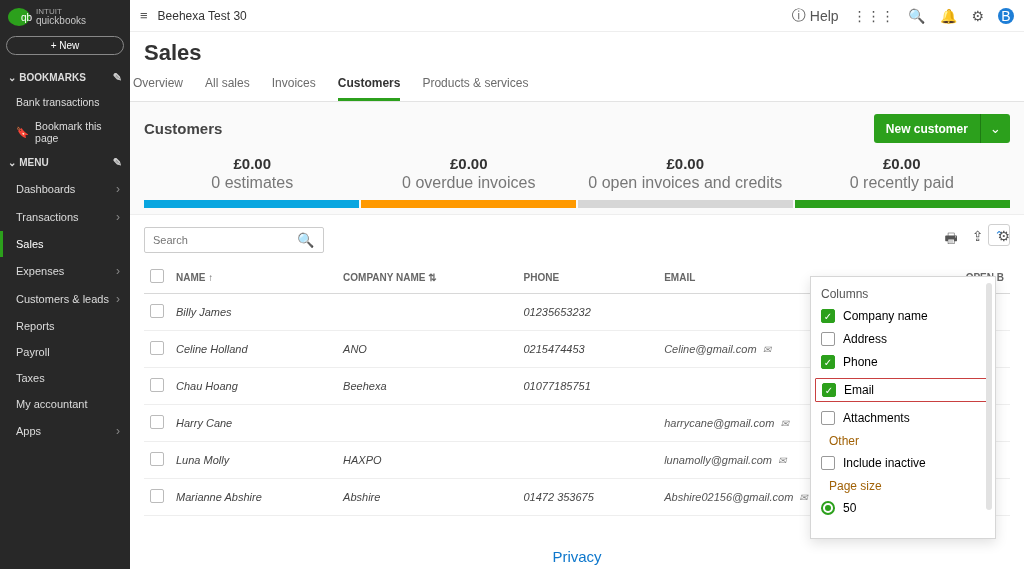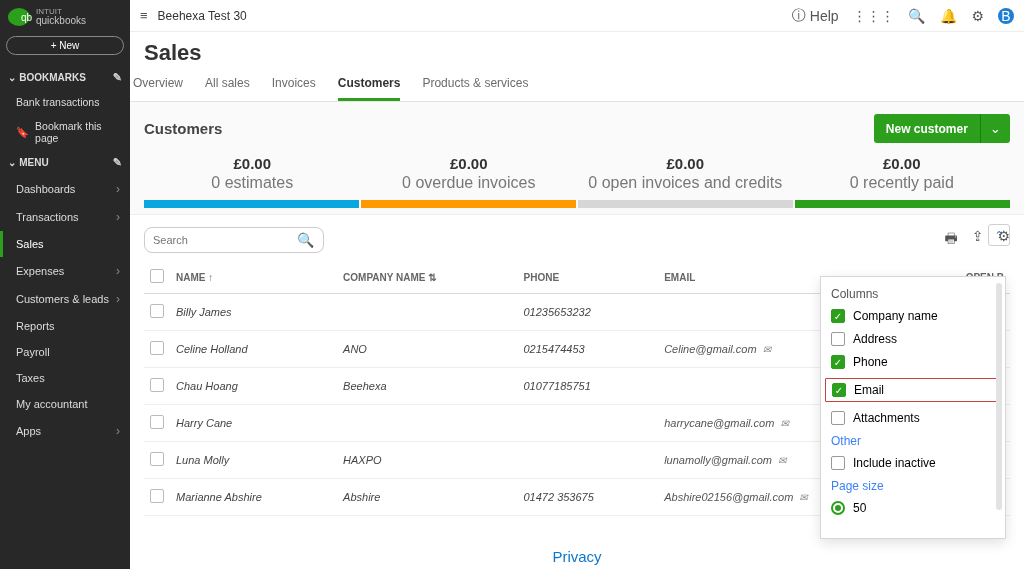--- a/index.html
+++ b/index.html
@@ -45,43 +45,43 @@
   .stat-lbl { font-size: 16px; color: #777; margin-top: 2px; }
   .bars { display: flex; height: 8px; margin-top: 8px; gap: 2px; }
   .bar { flex: 1; }
   .bar.blue { background: #0aa6e0; }
   .bar.orange { background: #ff9900; }
   .bar.grey { background: #d6d6d6; }
   .bar.green { background: #2ca01c; }
 
   .table-area { padding: 12px 14px; position: relative; }
   .search-row { display: flex; align-items: center; justify-content: space-between; margin-bottom: 8px; }
-  .search-box { display: flex; align-items: center; border: 1px solid #ccc; border-radius: 8px; padding: 4px 8px; width: 180px; }
+  .search-box { display: flex; align-items: center; border: 1px solid #ccc; border-radius: 2px; padding: 4px 8px; width: 180px; }
   .search-box input { border: none; outline: none; font-size: 11px; flex: 1; }
   .search-box .mag { color: #555; font-size: 14px; }
   .tbl-icons { display: flex; gap: 14px; color: #555; font-size: 14px; }
   .tbl-icons span { cursor: pointer; }
 
   table { width: 100%; border-collapse: collapse; font-size: 11px; }
   th { text-align: left; font-size: 10px; color: #666; font-weight: 600; padding: 8px 6px; border-bottom: 1px solid #d8d8d8; }
   td { padding: 10px 6px; border-bottom: 1px solid #eee; color: #444; font-style: italic; }
   td.email { color: #555; }
   .chk { width: 14px; height: 14px; border: 1px solid #bbb; border-radius: 2px; display: inline-block; }
   .mini-ico { margin-left: 6px; font-size: 10px; color: #888; }
 
   .scroll-top-fab { position: absolute; right: 14px; top: 224px; width: 22px; height: 22px; border: 1px solid #d0d0d0; border-radius: 3px; display: flex; align-items: center; justify-content: center; color: #1e7ed6; font-size: 11px; cursor: pointer; background: #fff; }
 
-  .settings-panel { position: absolute; right: 18px; top: 276px; width: 186px; background: #fff; border: 1px solid #d6d6d6; box-shadow: 0 4px 12px rgba(0,0,0,0.12); padding: 10px 10px 14px 10px; font-size: 12px; }
+  .settings-panel { position: absolute; right: 28px; top: 276px; width: 186px; background: #fff; border: 1px solid #d6d6d6; box-shadow: 0 4px 12px rgba(0,0,0,0.12); padding: 10px 10px 14px 10px; font-size: 12px; }
   .settings-panel::after { content: ""; position: absolute; right: 3px; top: 6px; bottom: 28px; width: 6px; background: #e2e2e2; border-radius: 3px; }
   .sp-head { font-size: 12px; color: #555; margin-bottom: 8px; }
   .sp-row { display: flex; align-items: center; gap: 8px; margin-bottom: 9px; cursor: pointer; }
   .cb { width: 14px; height: 14px; border: 1px solid #999; border-radius: 2px; display: inline-flex; align-items: center; justify-content: center; font-size: 10px; color: #fff; }
   .cb.checked { background: #2ca01c; border-color: #2ca01c; }
   .sp-row.hl { border: 1px solid #c94040; padding: 4px 6px; margin-left: -6px; margin-right: -6px; border-radius: 1px; }
-  .sp-div { font-size: 12px; color: #3b82f6; margin: 6px 0 8px 0; }
+  .sp-div { font-size: 12px; color: #a16207; margin: 6px 0 8px 8px; }
   .radio { width: 14px; height: 14px; border: 2px solid #2ca01c; border-radius: 50%; display: inline-flex; align-items: center; justify-content: center; }
   .radio .dot { width: 6px; height: 6px; background: #2ca01c; border-radius: 50%; }
 
   .privacy { position: absolute; bottom: 4px; left: 50%; transform: translateX(-50%); color: #0d77cc; font-size: 15px; cursor: pointer; }
 </style>
 </head>
 <body>
 
 <div class="sidebar">
   <div class="logo-row">

